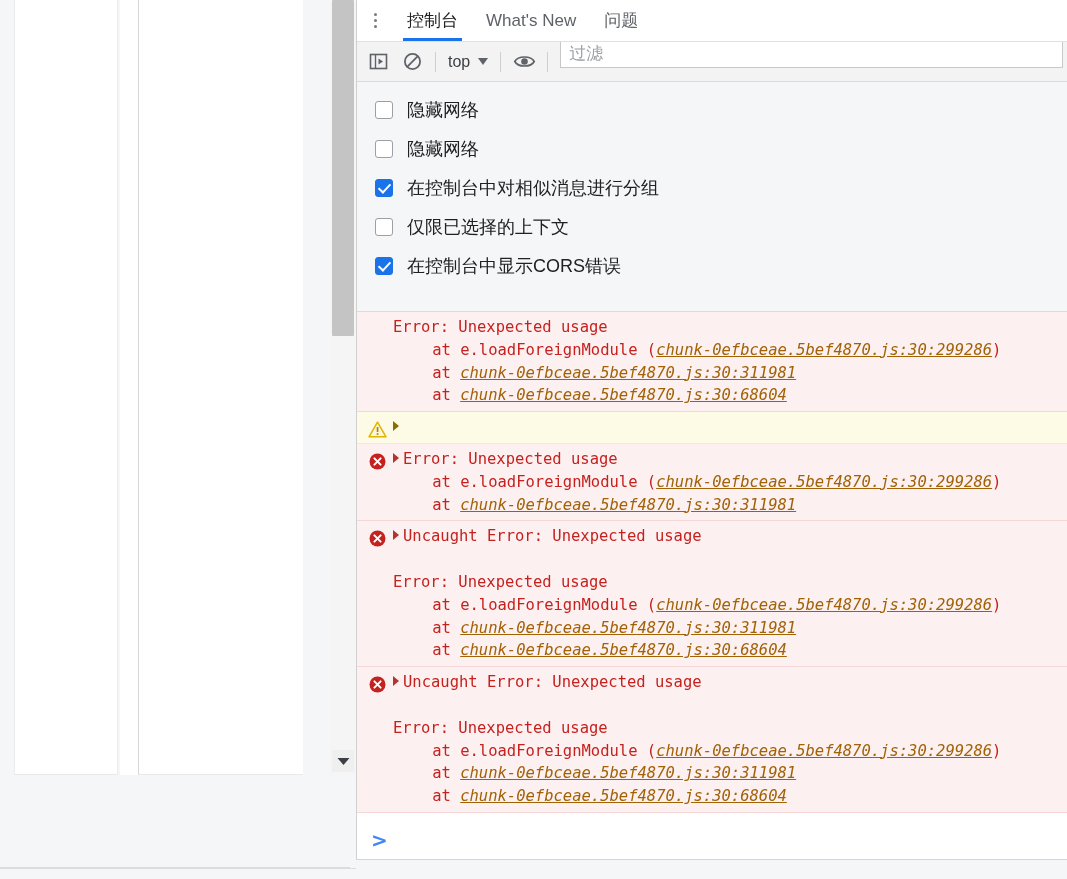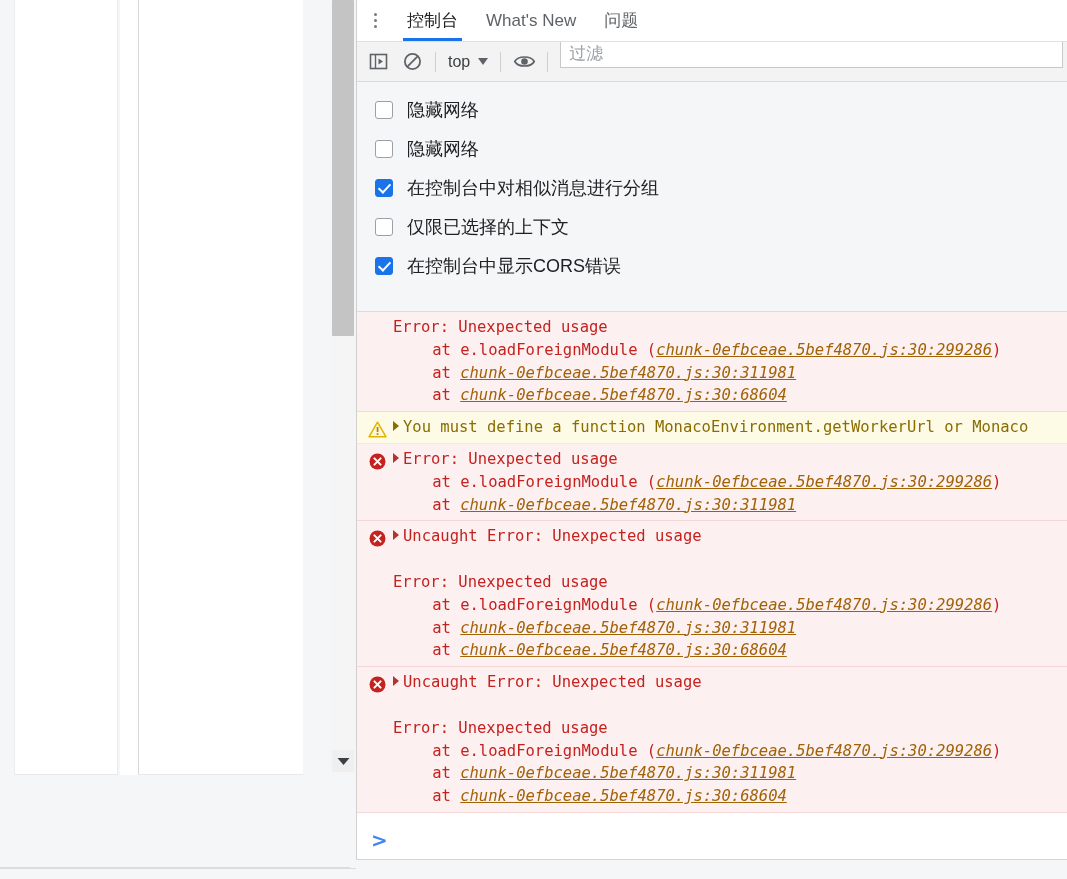--- a/index.html
+++ b/index.html
@@ -466,21 +466,21 @@
 
       <div class="msg warn">
         <span class="gutter-icon">
           <svg width="19" height="19" viewBox="0 0 19 19" aria-hidden="true">
             <path d="M9.5 2.2 L18 16.8 L1 16.8 Z" fill="#fef6d8" stroke="#e0b400" stroke-width="1.5" stroke-linejoin="round"></path>
             <rect x="8.7" y="7" width="1.7" height="5" fill="#a6811c"></rect>
             <rect x="8.7" y="13.2" width="1.7" height="1.7" fill="#a6811c"></rect>
           </svg>
         </span>
         <div class="body">
-          <span class="stackline"><span class="disclosure warn-tri"></span><span>You must define a function MonacoEnvironment.getWorkerUrl or Monaco</span></span>
+          <span class="stackline"><span class="disclosure warn-tri"></span></span>
         </div>
       </div>
 
       <div class="msg error">
         <span class="gutter-icon">
           <svg class="err-ico" width="19" height="19" viewBox="0 0 19 19" aria-hidden="true">
             <circle cx="9.5" cy="9.5" r="8"></circle>
             <path d="M6.4 6.4 L12.6 12.6 M12.6 6.4 L6.4 12.6" fill="none"></path>
           </svg>
         </span>

